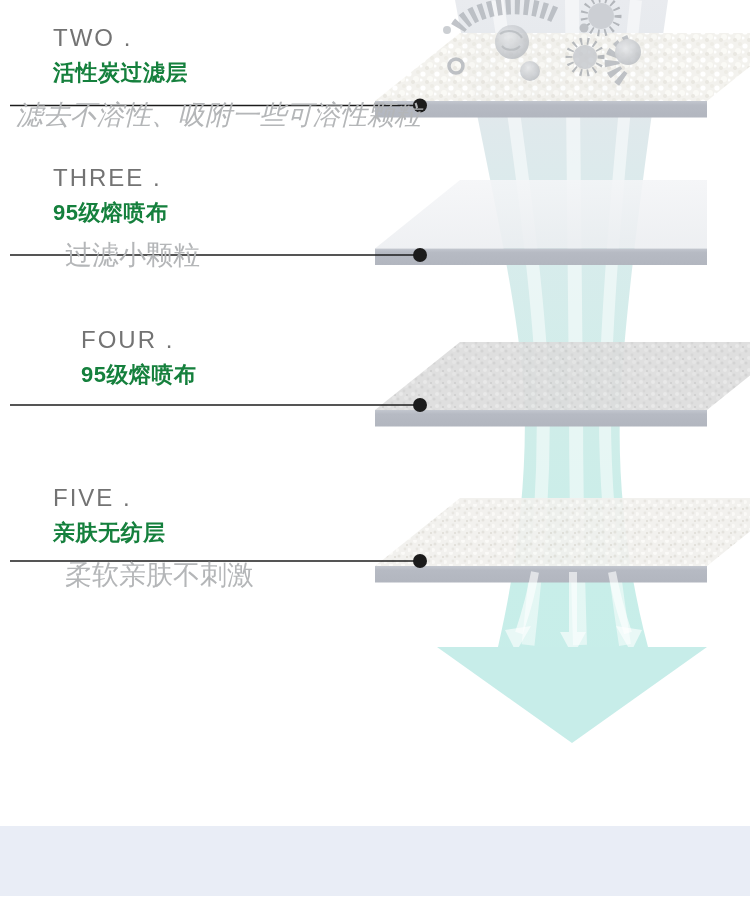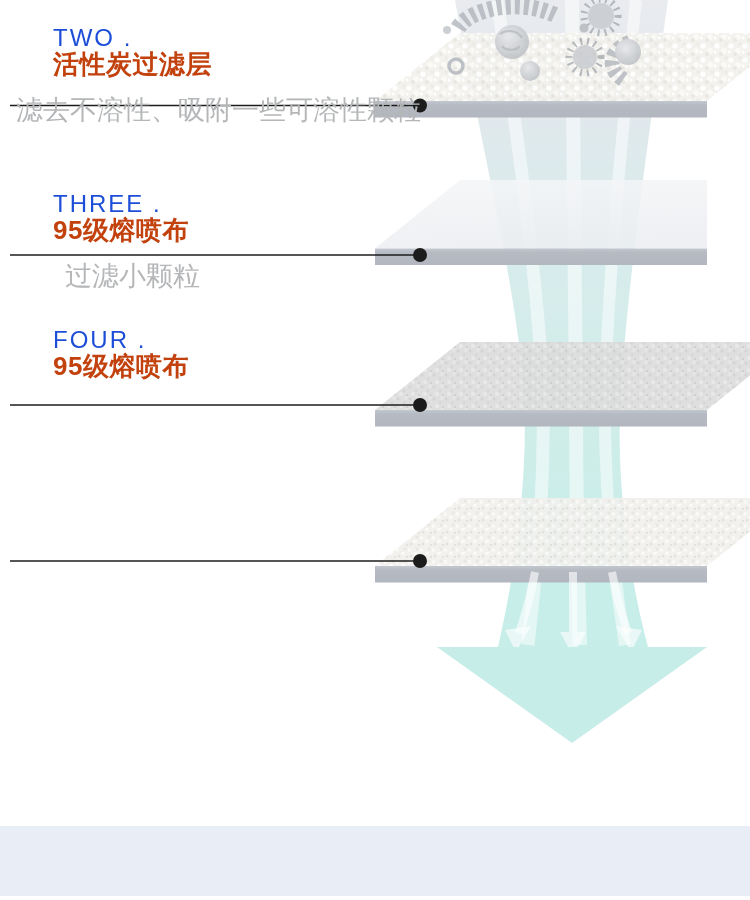--- a/index.html
+++ b/index.html
@@ -4,36 +4,36 @@
 <style>
   html,body { margin:0; padding:0; background:#ffffff; }
   .page {
     position:relative; width:750px; height:900px; overflow:hidden;
     background:#ffffff;
     font-family:"Liberation Sans","DejaVu Sans",sans-serif;
   }
   .graphic { position:absolute; left:0; top:0; width:750px; height:900px; }
   .sec { position:absolute; left:0; width:440px; }
   .sec--two   { top:26px; }
-  .sec--three { top:192px; }
-  .sec--four  { top:328px; }
+  .sec--three { top:166px; }
+  .sec--four  { top:328px;padding-left:28px; }
   .sec--five  { top:486px; }
   .sec-label {
     margin-left:53px; font-size:24px; line-height:1;
-    color:#1d4ed8; letter-spacing:2px;
+    color:#737373; letter-spacing:2px;
   }
   .sec-title {
-    margin-left:53px; margin-top:0; font-size:26px; line-height:1.15;
-    font-weight:bold; color:#c2410c; letter-spacing:0.5px;
+    margin-left:53px; margin-top:10px; font-size:22px; line-height:1.15;
+    font-weight:bold; color:#15803d; letter-spacing:0.5px;
   }
   .sec-desc {
     margin-left:65px; margin-top:16px; font-size:27px; line-height:1.1;
     color:#b4b6b8;
   }
-  .sec--two .sec-desc { margin-left:16px; }
+  .sec--two .sec-desc { margin-left:16px;font-style:italic; }
   .footer-band {
     position:absolute; left:0; top:826px; width:750px; height:70px;
     background:#e9edf6;
   }
 </style>
 </head>
 <body>
 
 <div class="page">
 
@@ -172,15 +172,20 @@
     <div class="sec-label">THREE .</div>
     <div class="sec-title">95级熔喷布</div>
     <div class="sec-desc">过滤小颗粒</div>
   </div>
 
   <div class="sec sec--four">
     <div class="sec-label">FOUR .</div>
     <div class="sec-title">95级熔喷布</div>
   </div>
 
+  <div class="sec sec--five">
+    <div class="sec-label">FIVE .</div>
+    <div class="sec-title">亲肤无纺层</div>
+    <div class="sec-desc">柔软亲肤不刺激</div>
+  </div>
 
   <div class="footer-band"></div>
 </div>
 
 </body></html>

